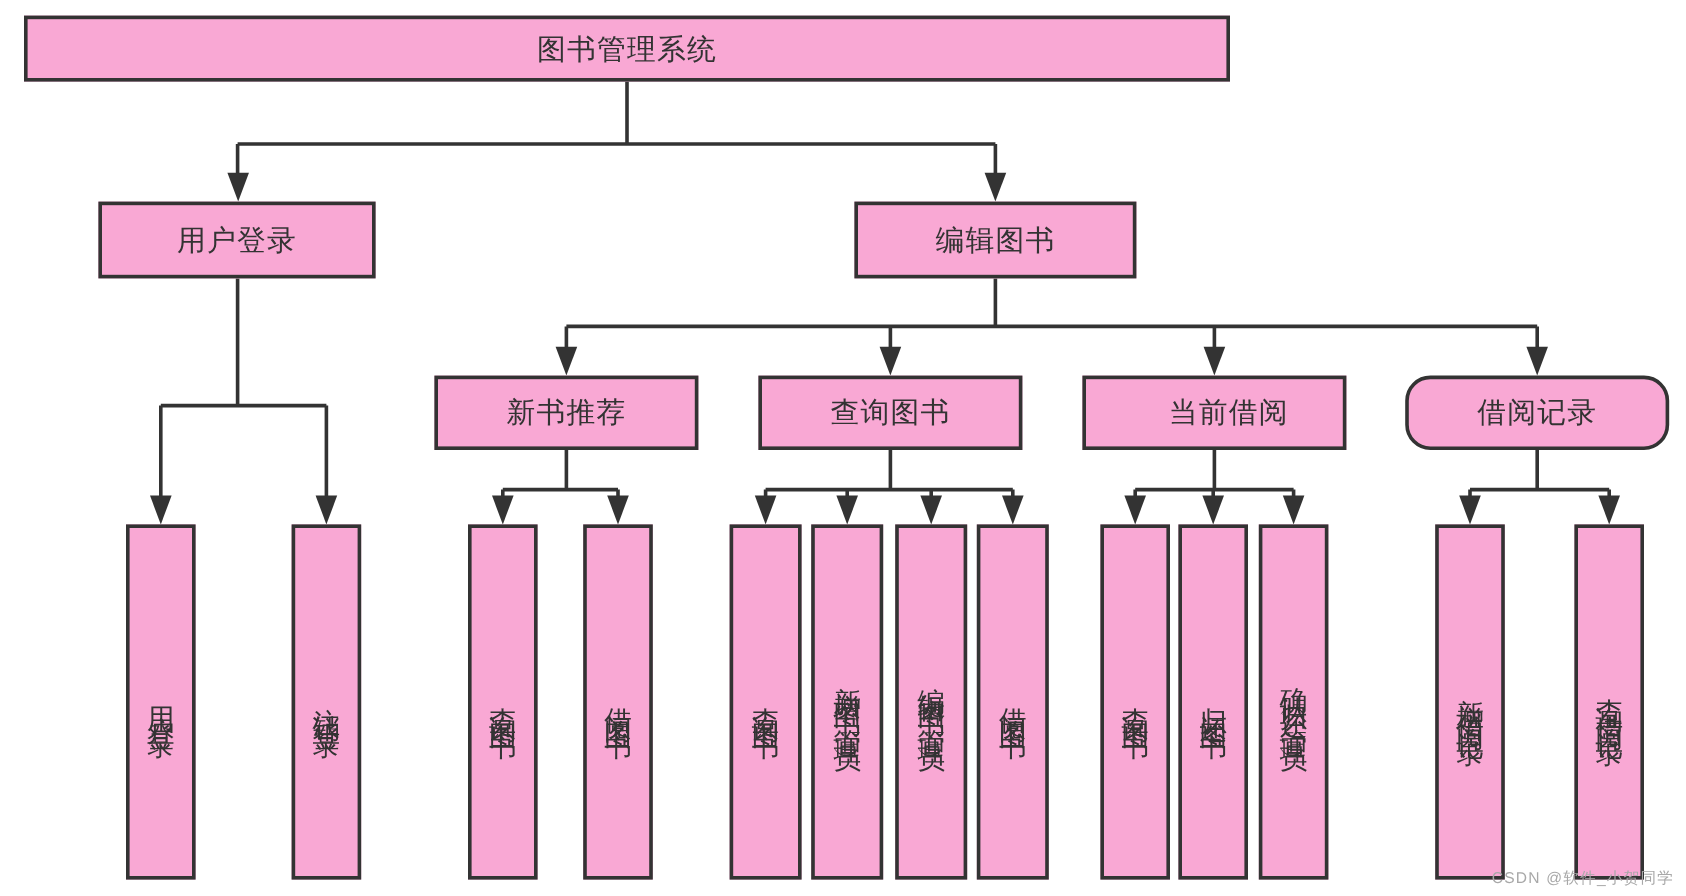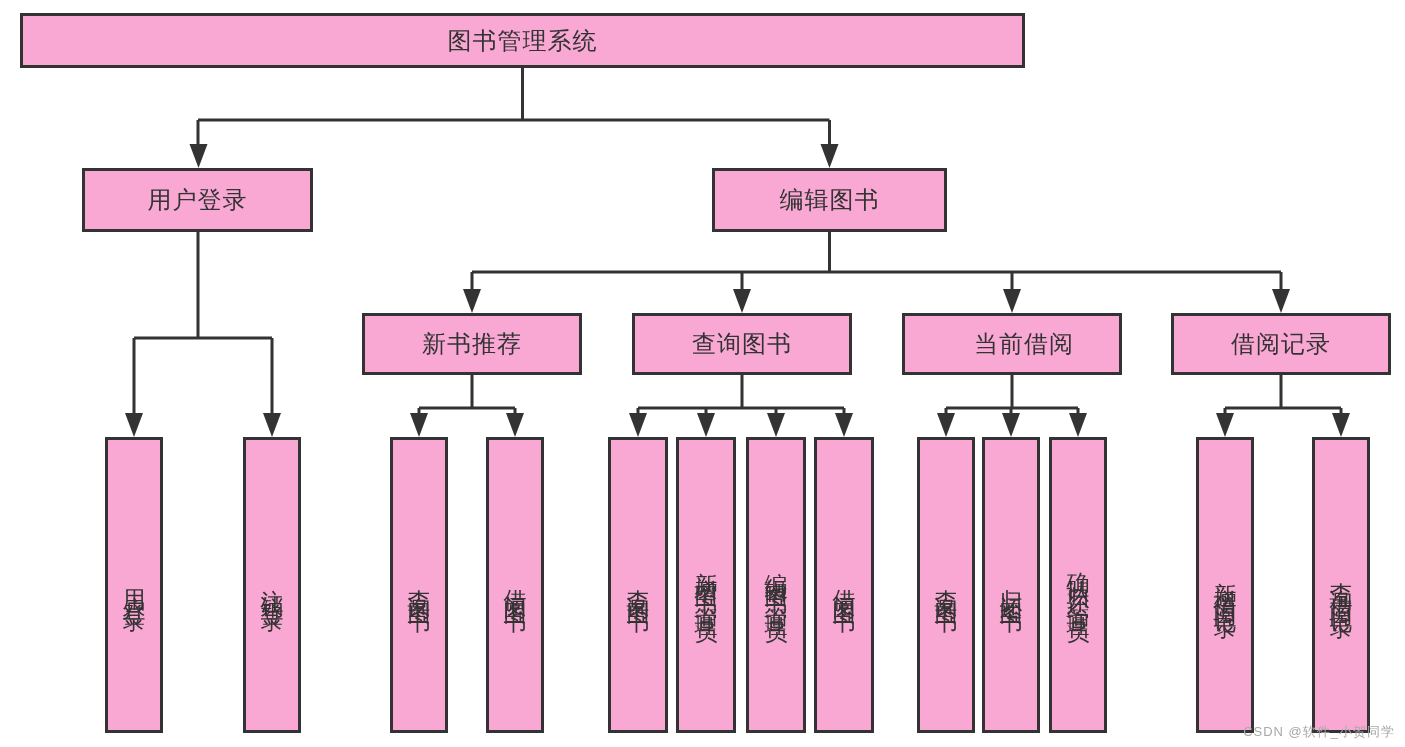--- a/index.html
+++ b/index.html
@@ -15,21 +15,21 @@
   }
   .hlabel{font-size:24px;letter-spacing:1px;white-space:nowrap;}
   .vtext{
     writing-mode:vertical-lr;
     font-size:23px;letter-spacing:7px;line-height:1;white-space:nowrap;
   }
   .root  {left:20px;  top:13px;  width:1005px;height:55px;}
   .u-login{left:82px; top:168px; width:231px; height:64px;}
   .b-mgmt {left:712px;top:168px; width:235px; height:64px;}
   .lvl2{top:313px;height:62px;width:220px;}
-  .n1{left:362px;} .n2{left:632px;} .n3{left:902px;padding-left:24px;} .n4{left:1171px;}
+  .n1{left:362px;} .n2{left:632px;} .n3{left:902px;padding-left:24px;} .n4{left:1171px;border-radius:21px;}
   .leaf{top:437px;height:296px;width:58px;}
   .l1{left:105px;} .l2{left:243px;}
   .l3{left:390px;} .l4{left:486px;}
   .l5{left:608px;width:60px;} .l6{left:676px;width:60px;}
   .l7{left:746px;width:60px;} .l8{left:814px;width:60px;}
   .l9{left:917px;} .l10{left:982px;} .l11{left:1049px;}
   .l12{left:1196px;} .l13{left:1312px;}
   .watermark{
     position:absolute;right:10px;bottom:6px;z-index:3;
     color:#a8a8a8;font-size:13px;letter-spacing:1px;white-space:nowrap;

